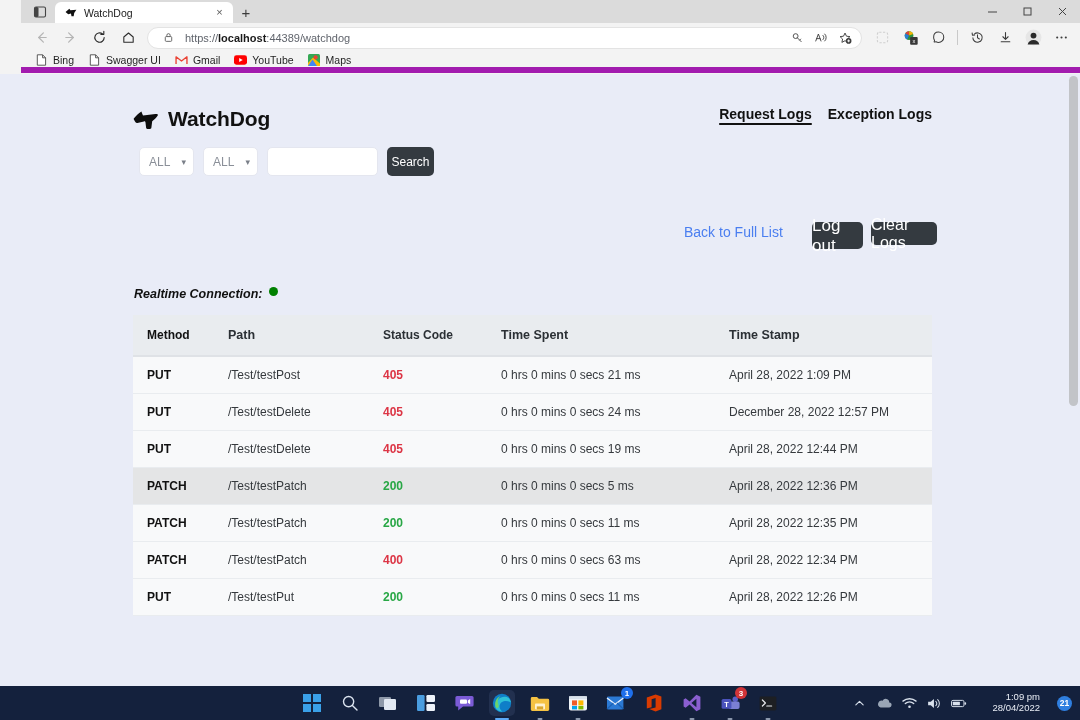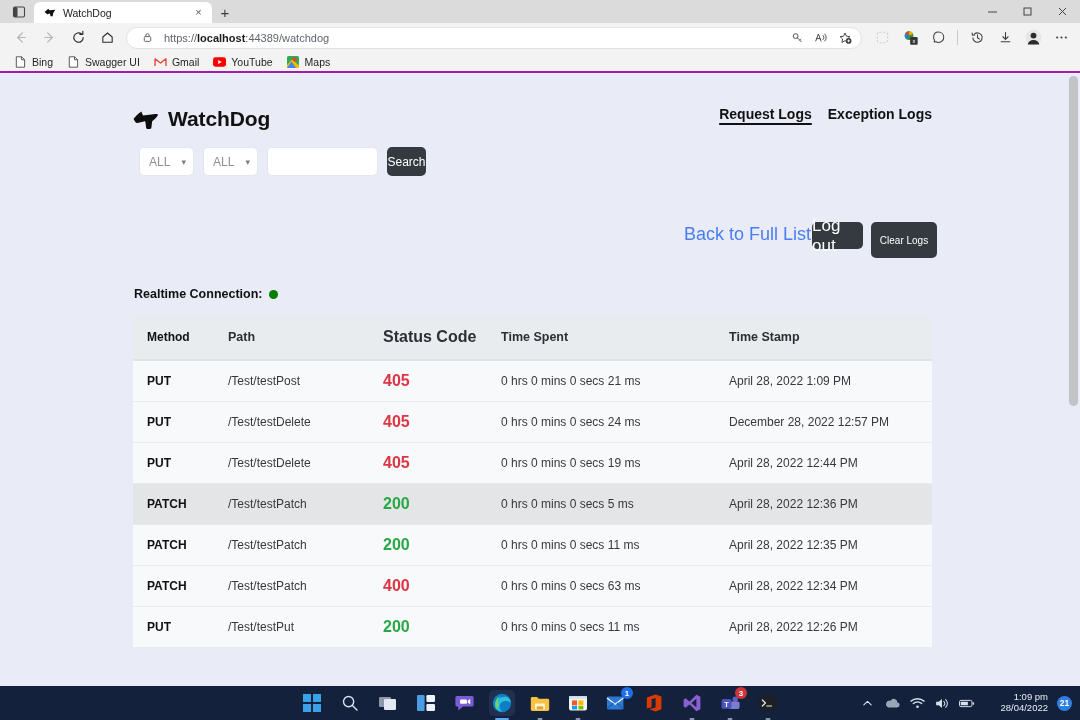--- a/index.html
+++ b/index.html
@@ -4,21 +4,21 @@
 <style>
   * { box-sizing: border-box; margin: 0; padding: 0; }
   html, body {
     width: 1080px; height: 720px;
     font-family: "Liberation Sans", sans-serif;
     overflow: hidden;
     background: #ffffff;
   }
 
   
-  .browser { width: 1080px; height: 720px; position: relative; background:#f3f3f3; }
+  .browser { width: 1080px; height: 720px; position: relative; background:#f3f3f3;padding-left:21px; }
 
   .tabstrip {
     height: 23px; background: #dbdbdb;
     display: flex; align-items: flex-end; padding-left: 4px; gap: 0;
   }
   .tab-strip-left-btn {
     width: 30px; height: 23px; display:flex; align-items:center; justify-content:center;
   }
   .tab-strip-left-btn svg { display:block; }
   .tab {
@@ -60,21 +60,21 @@
   .omnibox-url { font-size: 11px; color: #60646c; white-space:nowrap; }
   .omnibox-url b { color:#1b1b1b; font-weight: 600; }
   .omnibox-right { margin-left:auto; display:flex; align-items:center; gap:4px; }
   .omni-icon { width:20px;height:20px;display:flex;align-items:center;justify-content:center;}
   .navbar-right { display:flex; align-items:center; gap:2px; }
   .tbbtn { width:26px;height:24px;display:flex;align-items:center;justify-content:center;border-radius:4px;}
   .tb-sep { width:1px;height:15px;background:#c9c9c9;margin:0 4px; }
 
   .bookmarks {
     height: 21px; background:#f3f3f3; display:flex; align-items:center;
-    padding: 0 8px; gap: 2px; border-bottom: 2px solid #a21caf;
+    padding: 0 8px; gap: 2px; border-bottom: 6px solid #a21caf;
   }
   .bm { display:flex; align-items:center; gap:5px; padding: 2px 6px; border-radius:4px; }
   .bm-label { font-size:10.5px; color:#1f1f1f; white-space:nowrap; }
   .bm-ico { width:13px;height:13px;display:flex;align-items:center;justify-content:center;}
 
   
   .viewport {
     position:absolute; left:0; top:74px; width:1080px; height: 612px;
     background: #e9ecf7; overflow:hidden;
   }
@@ -104,48 +104,48 @@
     padding: 0 7px 0 9px; font-size:12px; color:#8a8f98;
   }
   .sel .caret { font-size:9px; color:#7a7f88; }
   .searchbox {
     width: 111px; height: 29px; background:#fff; border:1px solid #e4e6ef; border-radius:5px;
   }
   .btn-dark {
     background:#343a40; color:#fff; border-radius:5px; font-size:12px;
     display:flex; align-items:center; justify-content:center;
   }
-  .btn-search { width: 39px; height: 29px; }
-
-  .backlink { position:absolute; left:684px; top:150px; font-size:18px; color:#4a7ef0; }
+  .btn-search { width: 47px; height: 29px; }
+
+  .backlink { position:absolute; left:684px; top:150px; font-size:14px; color:#4a7ef0; }
   .actionbtns { position:absolute; left:812px; top:148px; display:flex; gap:8px; }
   .btn-logout { width: 51px; height: 27px; font-size:17px; }
-  .btn-clear  { width: 66px; height: 36px; font-size:10px; }
-
-  .realtime { position:absolute; left:134px; top:213px; display:flex; align-items:center; gap:6px;}
+  .btn-clear  { width: 66px; height: 23px; font-size:16px; }
+
+  .realtime { position:absolute; left:134px; top:213px; display:flex; align-items:flex-start; gap:6px;font-style:italic;}
   .realtime-label { font-size:12.5px; font-weight:bold; color:#111; }
   .dot { width:9px; height:9px; border-radius:50%; }
 
   
   .tablewrap { position:absolute; left:133px; top:241px; width:799px; }
   table { border-collapse: collapse; width: 799px; table-layout: fixed; }
   thead th {
     background:#e9ecef; text-align:left; font-size:12.5px; font-weight:bold; color:#2b3035;
     padding: 13px 0 13px 0; border-bottom: 2px solid #dfe2e6;
   }
   tbody td {
     background:#f8f9fa; font-size:12px; color:#35393d;
     padding: 11px 0 11px 0; border-bottom: 1px solid #e9ecef;
     white-space: nowrap; overflow:hidden;
   }
   tbody tr.hover td { background:#e4e5e6; }
   td.method, th.method { padding-left: 14px; font-weight:bold; color:#111; font-size:12px; width: 95px; }
   th.method { font-weight:bold; }
   td.path, th.path { width: 155px; }
-  td.status, th.status { width: 118px; font-weight:bold; font-size:16px;}
+  td.status, th.status { width: 118px; font-weight:bold; font-size:12px;}
   td.spent, th.spent { width: 228px; }
   td.stamp, th.stamp { width: 203px; }
 
   
   .taskbar {
     position:absolute; left:0; bottom:0; width:1080px; height:34px;
     background:#14213d; display:flex; align-items:center;
   }
   .tb-center { position:absolute; left:50%; transform:translateX(-50%); display:flex; align-items:center; gap:12px;}
   .tbi { width:26px; height:26px; display:flex; align-items:center; justify-content:center; position:relative;}
@@ -163,21 +163,21 @@
     background:#d13438; color:#fff; font-size:8px; display:flex; align-items:center;
     justify-content:center; padding:0 3px; font-weight:bold;
   }
   .badge.blue { background:#1f6feb; }
   .tray { position:absolute; right:8px; display:flex; align-items:center; gap:9px; }
   .tray-ico { width:16px;height:16px;display:flex;align-items:center;justify-content:center;}
   .clock { display:flex; flex-direction:column; align-items:flex-end; line-height:1.15; margin-left:16px;}
   .clock div { font-size:9.5px; color:#e9edf5; }
   .notif-badge {
     width:15px;height:15px;border-radius:50%;background:#2f7fe0;color:#fff;font-size:8.5px;
-    display:flex;align-items:center;justify-content:center;font-weight:bold;margin-left:0;
+    display:flex;align-items:center;justify-content:center;font-weight:bold;margin-left:8px;
   }
 </style>
 </head>
 <body>
 
 <div class="browser">
 
   <div class="tabstrip">
     <div class="tab-strip-left-btn">
       <svg width="14" height="14" viewBox="0 0 14 14">

